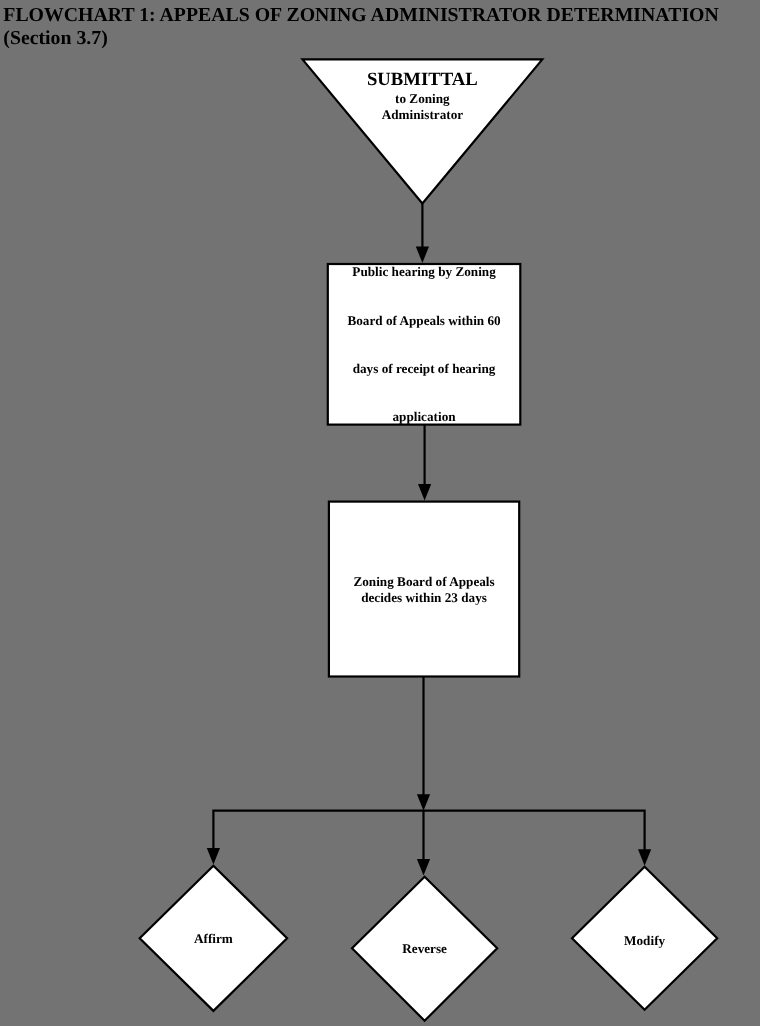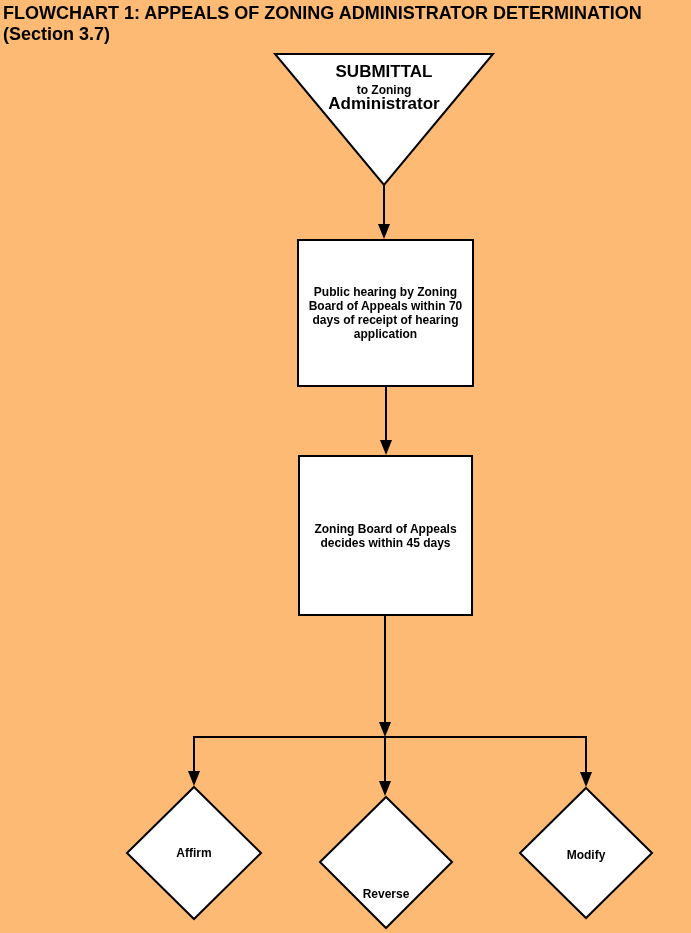--- a/index.html
+++ b/index.html
@@ -4,23 +4,23 @@
 <style>
   html, body {
     margin: 0;
     padding: 0;
     background: #ffffff;
   }
   #canvas {
     position: relative;
     width: 691px;
     height: 933px;
-    background: #fdba74;
+    background: #737373;
     overflow: hidden;
-    font-family: Liberation Sans, sans-serif;
+    font-family: Liberation Serif, serif;
     color: #000000;
   }
   .page-title {
     position: absolute;
     left: 3px;
     top: 3px;
     font-size: 18px;
     font-weight: bold;
     line-height: 21px;
     white-space: nowrap;
@@ -62,52 +62,53 @@
     left: 284px;
     top: 83px;
     width: 200px;
     font-size: 12px;
     line-height: 14px;
   }
   .submittal-sub2 {
     left: 284px;
     top: 97px;
     width: 200px;
-    font-size: 17px;
+    font-size: 12px;
     line-height: 14px;
   }
   .box-text {
     position: absolute;
     display: flex;
     flex-direction: column;
     justify-content: center;
     text-align: center;
     font-size: 12px;
     font-weight: bold;
     line-height: 14px;
     color: #000000;
   }
   .box-text-1 {
     left: 298px;
     top: 240px;
     width: 175px;
     height: 146px;
+    justify-content: space-between;
   }
   .box-text-2 {
     left: 299px;
     top: 456px;
     width: 173px;
     height: 159px;
   }
   .diamond-label {
     font-size: 12px;
     line-height: 14px;
   }
   .label-affirm  { left: 127px; top: 846px; width: 134px; }
-  .label-reverse { left: 320px; top: 855px; width: 132px; margin-top: 32px; }
+  .label-reverse { left: 320px; top: 855px; width: 132px; }
   .label-modify  { left: 520px; top: 848px; width: 132px; }
 </style>
 </head>
 <body>
 
 <div id="canvas">
 
   <div class="page-title">
     <div>FLOWCHART 1: APPEALS OF ZONING ADMINISTRATOR DETERMINATION</div>
     <div>(Section 3.7)</div>
@@ -135,27 +136,27 @@
     <polygon class="shape" points="386,797 452,862 386,928 320,862"></polygon>
     <polygon class="shape" points="586,788 652,853 586,918 520,853"></polygon>
   </svg>
 
   <div class="node-label submittal-title">SUBMITTAL</div>
   <div class="node-label submittal-sub1">to Zoning</div>
   <div class="node-label submittal-sub2">Administrator</div>
 
   <div class="box-text box-text-1">
     <div>Public hearing by Zoning</div>
-    <div>Board of Appeals within 70</div>
+    <div>Board of Appeals within 60</div>
     <div>days of receipt of hearing</div>
     <div>application</div>
   </div>
 
   <div class="box-text box-text-2">
     <div>Zoning Board of Appeals</div>
-    <div>decides within 45 days</div>
+    <div>decides within 23 days</div>
   </div>
 
   <div class="node-label diamond-label label-affirm">Affirm</div>
   <div class="node-label diamond-label label-reverse">Reverse</div>
   <div class="node-label diamond-label label-modify">Modify</div>
 
 </div>
 
 </body></html>

